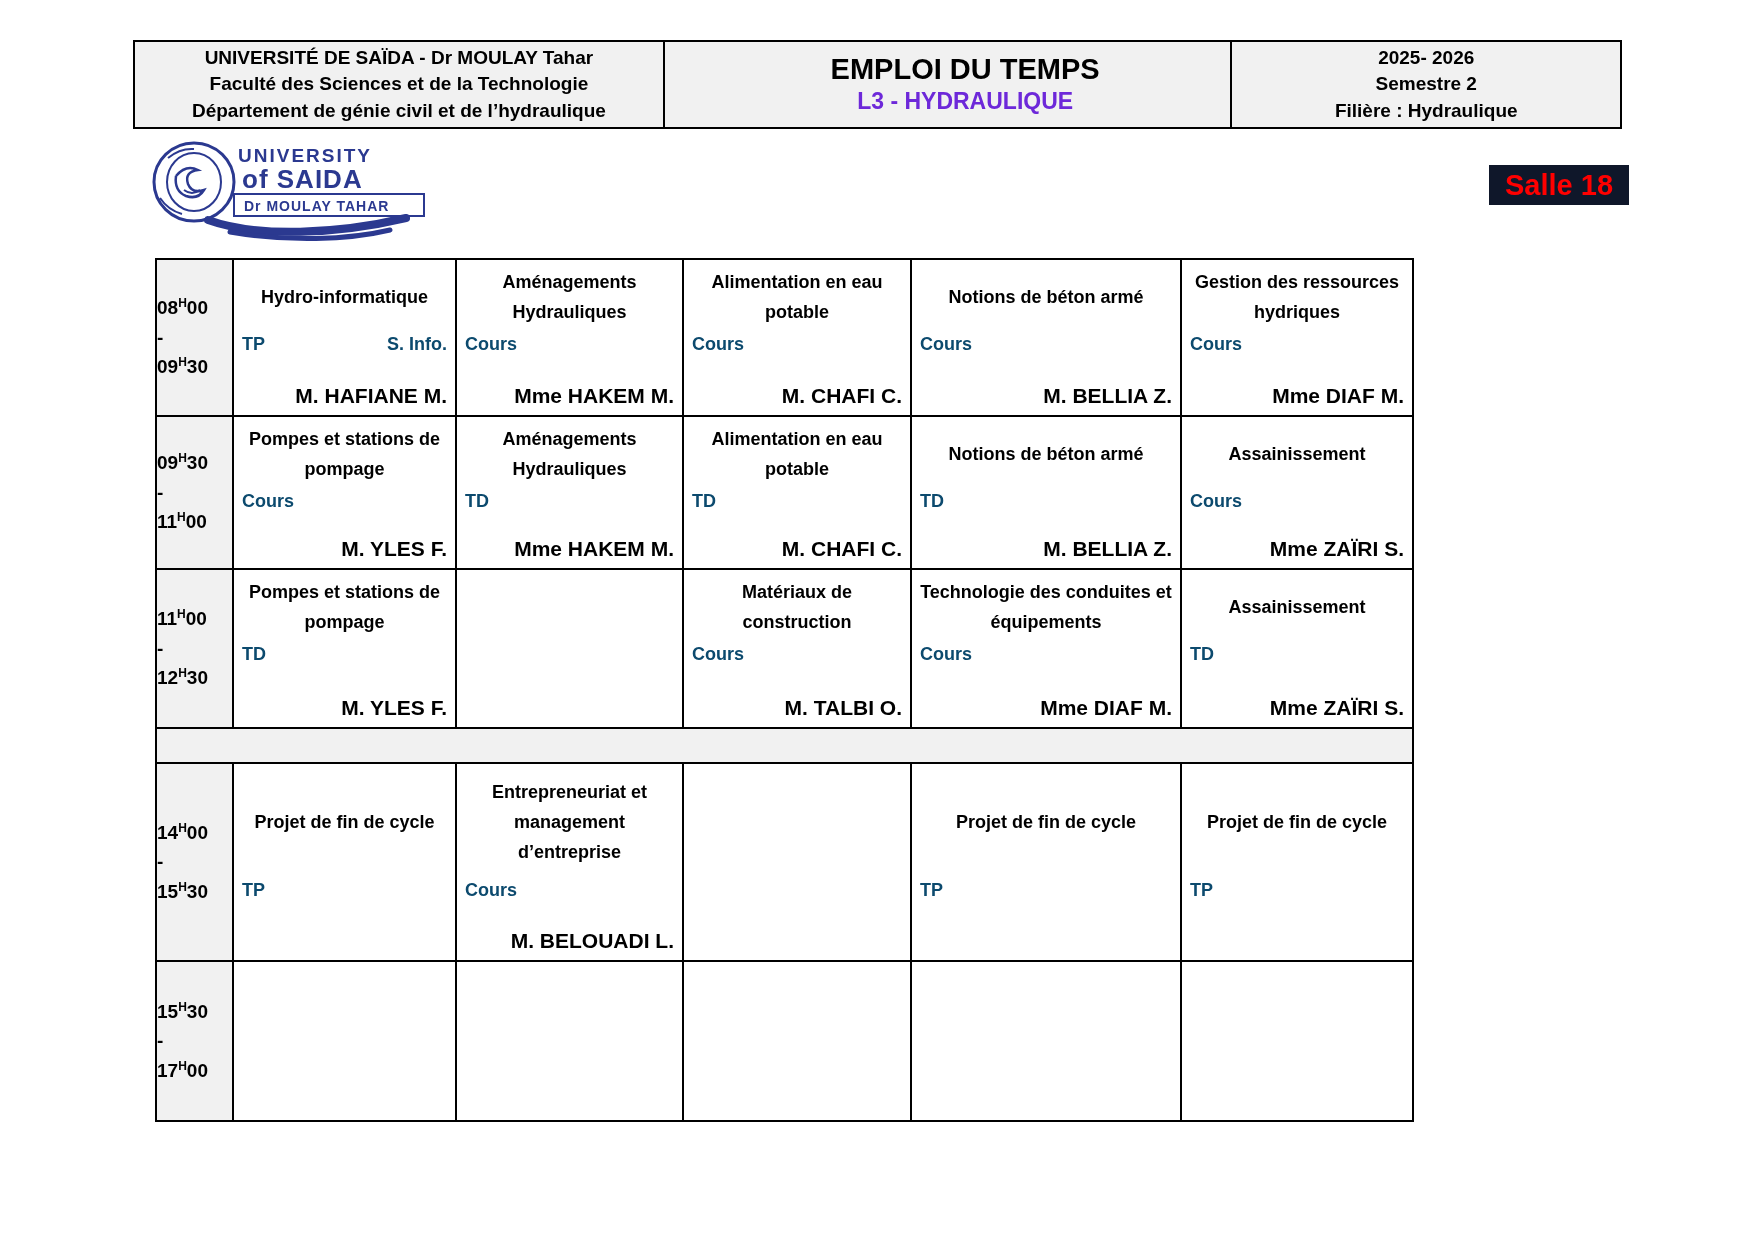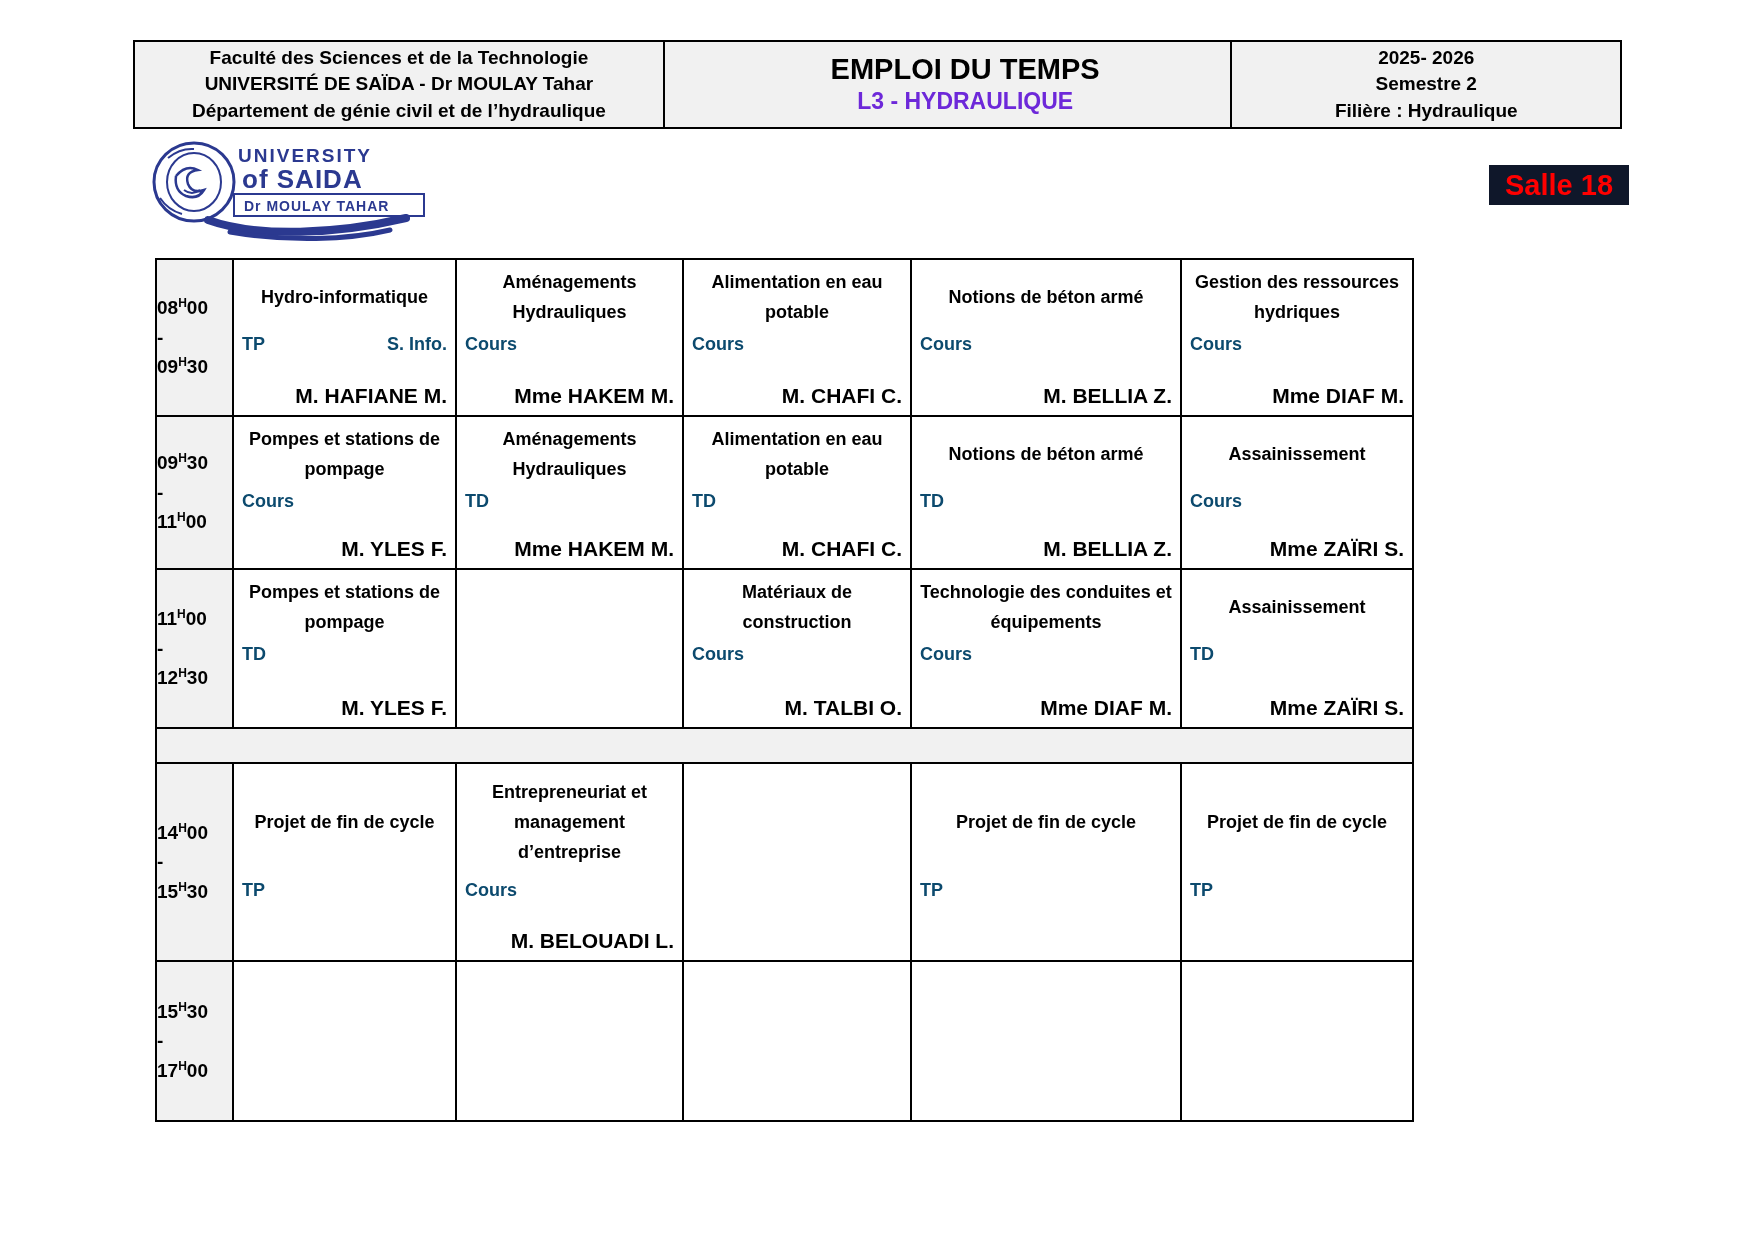--- a/index.html
+++ b/index.html
@@ -63,22 +63,22 @@
   .cell-teacher { margin-top:auto; text-align:right; font-weight:bold; font-size:21px; }
   
   .r1 td { height:157px; } .r2 td { height:153px; } .r3 td { height:159px; }
   .r4 td { height:198px; } .r5 td { height:160px; }
 </style>
 </head>
 <body>
 
 <div class="top-header">
   <div class="hd-box hd-left">
+    <div class="line">UNIVERSITÉ DE SAÏDA - Dr MOULAY Tahar</div>
     <div class="line">Faculté des Sciences et de la Technologie</div>
-    <div class="line">UNIVERSITÉ DE SAÏDA - Dr MOULAY Tahar</div>
     <div class="line">Département de génie civil et de l’hydraulique</div>
   </div>
   <div class="hd-box hd-center">
     <div class="hd-title">EMPLOI DU TEMPS</div>
     <div class="hd-sub">L3 - HYDRAULIQUE</div>
   </div>
   <div class="hd-box hd-right">
     <div class="line">2025- 2026</div>
     <div class="line">Semestre 2</div>
     <div class="line">Filière : Hydraulique</div>

